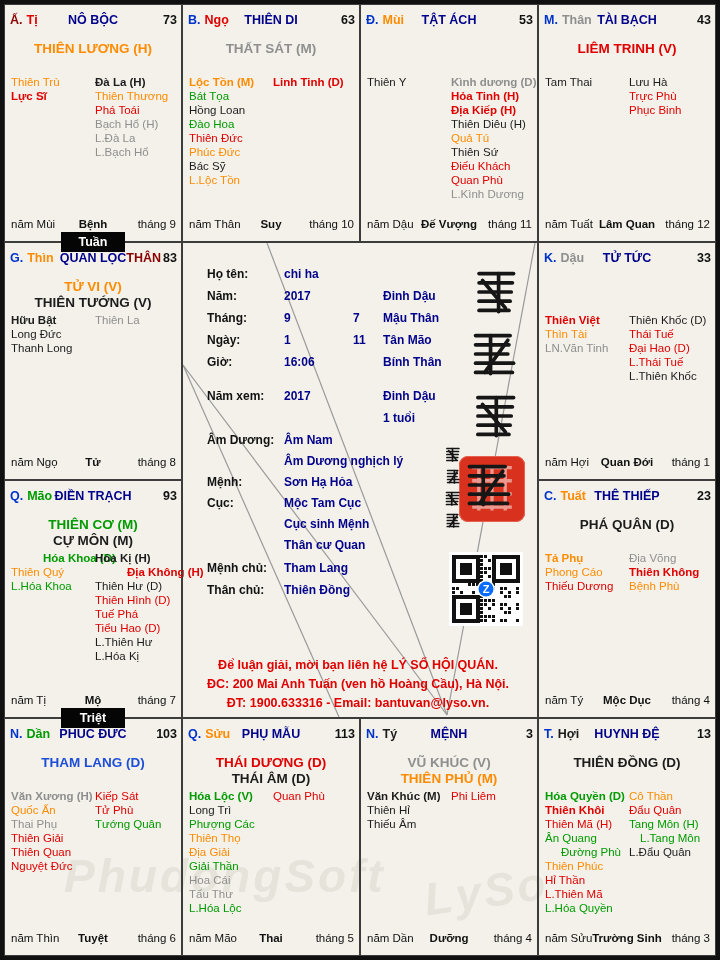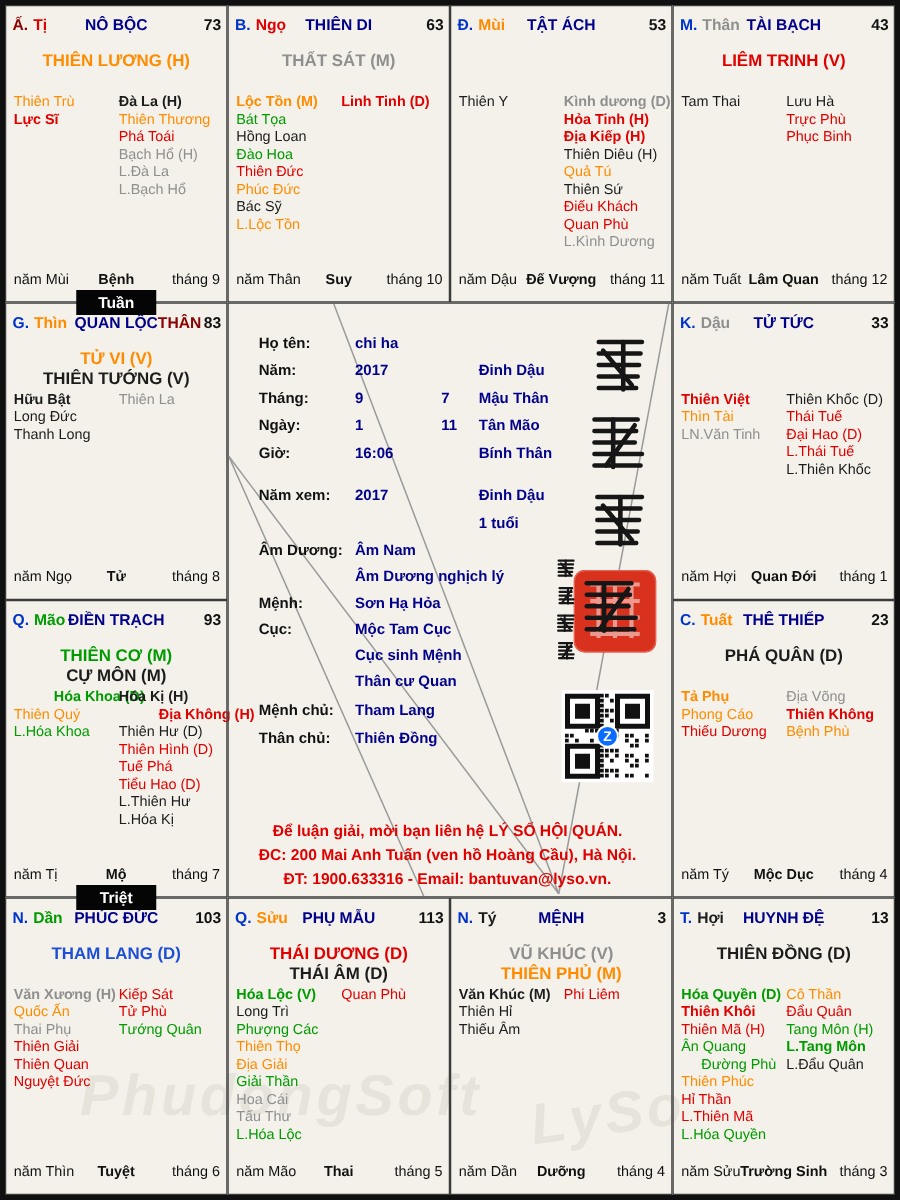--- a/index.html
+++ b/index.html
@@ -425,21 +425,21 @@
           <div class="star" style="color: rgb(0, 155, 0); font-weight: 400; padding-left: 16px;">Đường Phù</div>
           <div class="star" style="color: rgb(255, 140, 0); font-weight: 400;">Thiên Phúc</div>
           <div class="star" style="color: rgb(224, 0, 0); font-weight: 400;">Hỉ Thần</div>
           <div class="star" style="color: rgb(224, 0, 0); font-weight: 400;">L.Thiên Mã</div>
           <div class="star" style="color: rgb(0, 155, 0); font-weight: 400;">L.Hóa Quyền</div>
         </div>
         <div class="col right">
           <div class="star" style="color: rgb(255, 140, 0); font-weight: 400;">Cô Thần</div>
           <div class="star" style="color: rgb(224, 0, 0); font-weight: 400;">Đẩu Quân</div>
           <div class="star" style="color: rgb(0, 155, 0); font-weight: 400;">Tang Môn (H)</div>
-          <div class="star" style="color: rgb(0, 155, 0); font-weight: 700;">L.Tang Môn</div>
+          <div class="star" style="color: rgb(0, 155, 0); font-weight: 400; margin-left: 11px;">L.Tang Môn</div>
           <div class="star" style="color: rgb(28, 28, 28); font-weight: 400;">L.Đẩu Quân</div>
         </div>
       </div>
     <div class="foot">
         <span class="nam">năm Sửu</span>
         <span class="van">Trường Sinh</span>
         <span class="thang">tháng 3</span>
       </div>
   </div>
 

